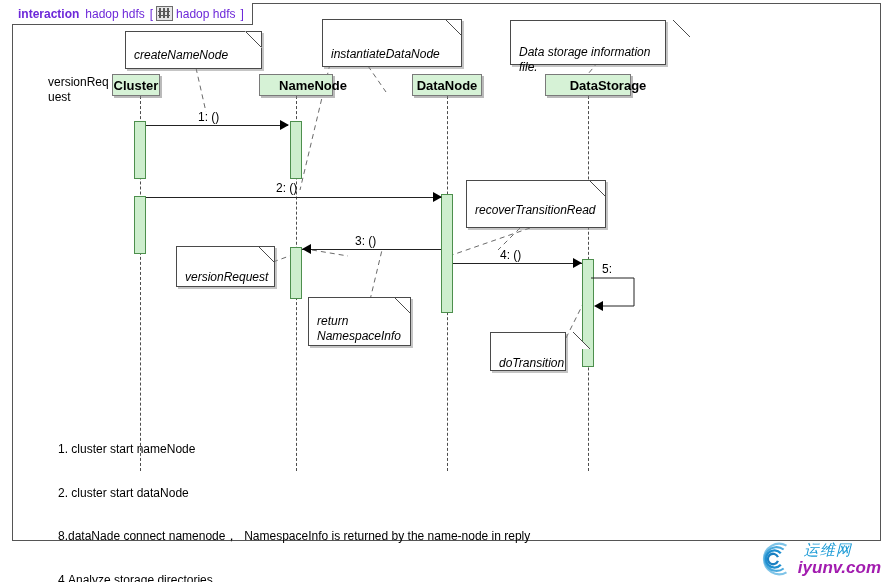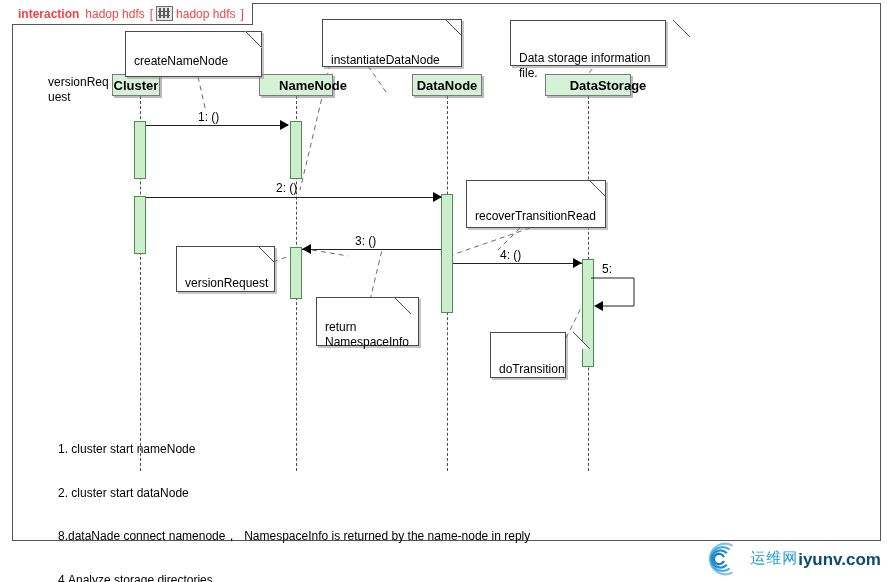--- a/index.html
+++ b/index.html
@@ -8,21 +8,21 @@
 
   #canvas{position:absolute;left:0;top:0;width:887px;height:582px;}
 
   
   .frame{position:absolute;left:12px;top:3px;width:869px;height:538px;
          border:1px solid #555;box-sizing:border-box;background:#fff;}
   .frame-tab{position:absolute;left:12px;top:3px;height:22px;
              border:1px solid #555;border-left:none;border-top:none;
              background:#fff;box-sizing:border-box;
              padding:0 8px 0 6px;display:flex;align-items:center;
-             font-size:12px;color:#ef4444;white-space:nowrap;z-index:6;}
+             font-size:12px;color:#6d28d9;white-space:nowrap;z-index:6;}
   .frame-tab b{font-weight:bold;margin-right:6px;}
   .tab-icon{display:inline-block;width:15px;height:13px;margin:0 3px;
             position:relative;vertical-align:middle;
             border:1px solid #6d6d6d;background:#e6e6e6;}
   .tab-icon i{position:absolute;background:#5a5a5a;}
   .tab-icon i.a{left:2px;top:1px;width:2px;height:10px;}
   .tab-icon i.b{left:6px;top:1px;width:2px;height:10px;}
   .tab-icon i.c{left:10px;top:1px;width:2px;height:10px;}
   .tab-icon i.d{left:1px;top:4px;width:12px;height:1px;}
   .tab-icon i.e{left:1px;top:8px;width:12px;height:1px;}
@@ -34,22 +34,22 @@
      display:flex;align-items:center;justify-content:center;
      box-shadow:2px 2px 0 rgba(130,130,130,.55);z-index:4;}
   .lifeline-line{position:absolute;width:0;
      border-left:1px dashed #4d4d4d;z-index:1;}
   .activation{position:absolute;background:#cdeecd;
      border:1px solid #4d8f4d;box-sizing:border-box;z-index:3;}
 
   
   .note{position:absolute;box-sizing:border-box;background:#fff;
      border:1px solid #4a4a4a;font-size:12px;color:#000;
-     padding:22px 8px;line-height:15px;z-index:5;
-     box-shadow:2px 2px 0 rgba(140,140,140,.5);}
+     padding:16px 8px;line-height:15px;z-index:5;
+     box-shadow:2px 2px 0 rgba(140,140,140,.5);font-style:italic;}
   .note-corner{position:absolute;width:17px;height:17px;z-index:6;}
 
   
   .conn{position:absolute;z-index:2;}
 
   
   .msg-line{position:absolute;height:0;border-top:1px solid #222;z-index:2;}
   .msg-label{position:absolute;font-size:12px;color:#000;z-index:4;
              white-space:nowrap;}
   .arrowhead{position:absolute;width:0;height:0;z-index:4;}
@@ -62,25 +62,25 @@
   .free-text{position:absolute;font-size:12px;color:#000;
      line-height:15px;white-space:pre;z-index:2;}
   .legend{position:absolute;font-size:12px;color:#000;
      line-height:14.5px;z-index:6;white-space:pre;}
   .legend div{white-space:pre;}
 
   
   .watermark{position:absolute;right:6px;bottom:4px;
      display:flex;align-items:center;z-index:9;}
   .wm-logo{width:38px;height:38px;position:relative;margin-right:2px;}
-  .wm-text{display:flex;line-height:1;}
+  .wm-text{display:flex;flex-direction:column;line-height:1;font-style:italic;}
   .wm-cn{font-size:15px;color:#1a9ad6;letter-spacing:1px;
          font-family:"DejaVu Sans",sans-serif;margin-bottom:1px;
          margin-left:6px;}
-  .wm-en{font-size:17px;font-weight:bold;color:#0c4a6e;
+  .wm-en{font-size:17px;font-weight:bold;color:#a21caf;
          font-family:"Liberation Sans",sans-serif;}
 </style>
 </head>
 <body>
 
 <div id="canvas">
 
   <div class="frame"></div>
   <div class="frame-tab">
     <b>interaction</b>
@@ -201,21 +201,21 @@
   </svg>
 
   <div class="note" style="left:176px;top:246px;width:99px;height:41px;">
     <span style="display:block;margin-top:7px">versionRequest</span>
   </div>
   <svg class="note-corner" style="left:258px;top:246px;">
     <polygon points="0,0 17,17 0,17" fill="#ffffff"></polygon>
     <polyline points="0,0 17,17" stroke="#4a4a4a" stroke-width="1" fill="none"></polyline>
   </svg>
 
-  <div class="note" style="left:316px;top:297px;width:103px;height:49px;">
+  <div class="note" style="left:308px;top:297px;width:103px;height:49px;">
     <span style="display:block;white-space:pre">return
 NamespaceInfo</span>
   </div>
   <svg class="note-corner" style="left:394px;top:297px;">
     <polygon points="0,0 17,17 0,17" fill="#ffffff"></polygon>
     <polyline points="0,0 17,17" stroke="#4a4a4a" stroke-width="1" fill="none"></polyline>
   </svg>
 
   <div class="note" style="left:490px;top:332px;width:76px;height:39px;">
     <span style="display:block;margin-top:7px">doTransition</span>

